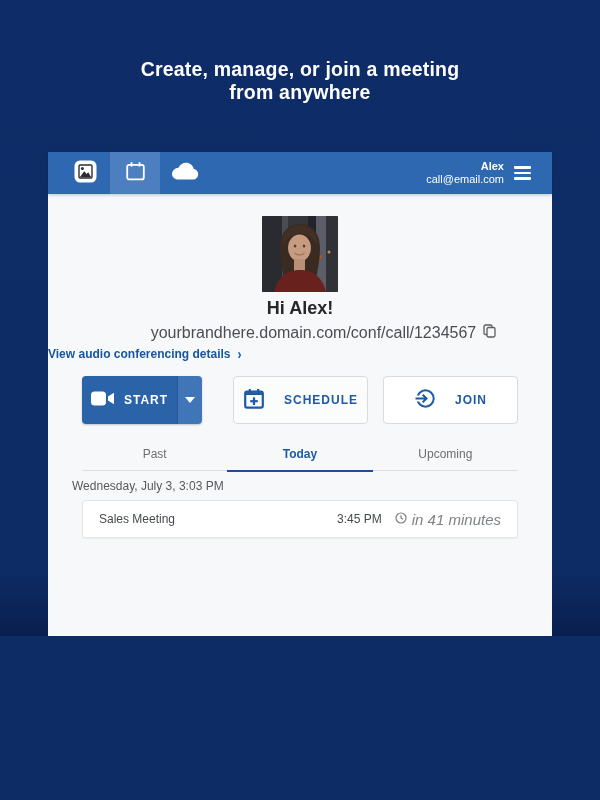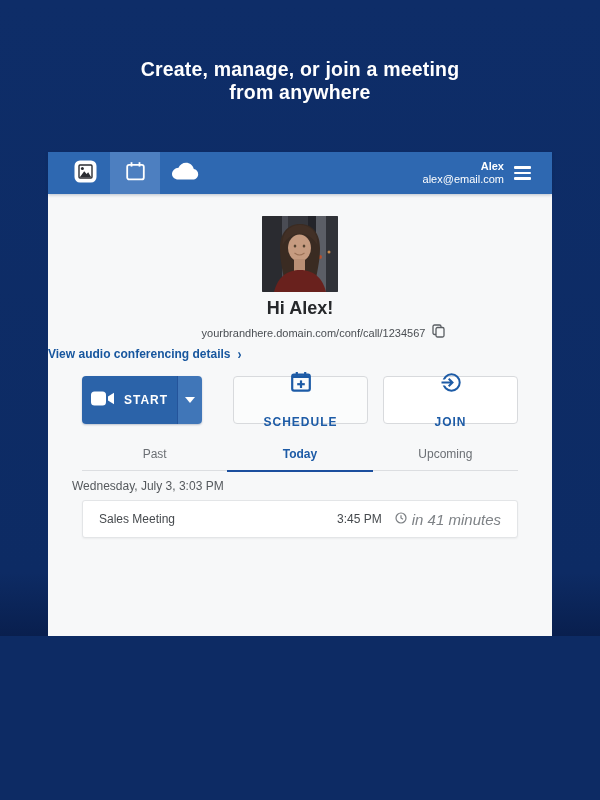--- a/index.html
+++ b/index.html
@@ -26,39 +26,39 @@
   .hamburger{display:flex;flex-direction:column;gap:3px;cursor:pointer;padding:3px 1px;}
   .hamburger span{display:block;width:17px;height:2.4px;background:#fff;border-radius:1px;}
   
   .content{position:relative;flex:1;}
   .avatar{position:absolute;left:50%;transform:translateX(-50%);top:22px;width:77px;height:76px;
     border-radius:2px;overflow:hidden;}
   .greeting{position:absolute;top:104px;left:0;width:100%;text-align:center;
     font-size:18px;font-weight:bold;color:#26282b;}
   .url-row{position:absolute;top:130px;left:0;width:100%;display:flex;align-items:center;
     justify-content:center;gap:7px;}
-  .url-text{font-size:11px;color:#4a4e53;margin-left:47px;}
+  .url-text{font-size:16px;color:#4a4e53;margin-left:47px;}
   .copy-btn{display:flex;align-items:center;cursor:pointer;}
   .audio-link{position:absolute;top:153px;left:0;width:100%;text-align:left;cursor:pointer;
     font-size:12px;font-weight:bold;color:#17569e;}
   .audio-link .chev{display:inline-block;margin-left:7px;font-weight:bold;transform:scaleY(1.15);}
   
   .actions{position:absolute;top:182px;left:0;width:100%;height:48px;}
   .btn-start{position:absolute;left:34px;width:120px;height:48px;border-radius:4px;overflow:hidden;
     display:flex;cursor:pointer;box-shadow:0 1px 2px rgba(20,40,80,.25);}
   .start-main{flex:1;background:#2b63a9;display:flex;align-items:center;justify-content:center;
     gap:9px;color:#fff;font-size:12px;font-weight:bold;letter-spacing:1px;}
   .start-caret{width:24px;background:#4076b8;border-left:1px solid #24549b;
     display:flex;align-items:center;justify-content:center;cursor:pointer;}
   .caret-down{width:0;height:0;border-left:5px solid transparent;border-right:5px solid transparent;
     border-top:6px solid #fff;}
   .btn-outline{position:absolute;height:48px;width:135px;box-sizing:border-box;cursor:pointer;
     background:#ffffff;border:1px solid #d8dadd;border-radius:4px;
     display:flex;align-items:center;justify-content:center;gap:19px;
-    color:#1d5ba6;font-size:12px;font-weight:bold;letter-spacing:1px;flex-direction:column;}
+    color:#1d5ba6;font-size:12px;font-weight:bold;letter-spacing:1px;}
   .btn-schedule{left:185px;background:#fbfcfc;}
   .btn-join{left:335px;}
   
   .tabs{position:absolute;top:250px;left:34px;width:436px;height:26px;display:flex;
     border-bottom:1px solid #dcdee1;}
   .tab{flex:1;text-align:center;font-size:12px;color:#6b6f74;cursor:pointer;line-height:20px;
     box-sizing:border-box;}
   .tab.active{color:#1d5ba6;font-weight:bold;border-bottom:2.5px solid #1b4f9e;margin-bottom:-1.5px;}
   
   .date-header{position:absolute;top:285px;left:24px;font-size:12px;color:#55595d;}
@@ -106,21 +106,21 @@
       <div class="nav-slot">
         <span>
           <svg width="30" height="20" viewBox="0 0 30 20">
             <path fill="#ffffff" d="M8.2 18.6h14.6c3 0 5.4-2.4 5.4-5.3 0-2.6-1.9-4.8-4.4-5.2C23.1 4.3 19.8 1.7 16 1.7c-3.4 0-6.3 2-7.5 5C5 6.9 2 9.7 2 13.1c0 3.1 2.8 5.5 6.2 5.5Z"></path>
           </svg>
         </span>
       </div>
       <div class="hdr-right">
         <div class="user">
           <div class="uname">Alex</div>
-          <div class="uemail">alex@email.com</div>
+          <div class="uemail">call@email.com</div>
         </div>
         <div class="hamburger">
           <span></span>
           <span></span>
           <span></span>
         </div>
       </div>
     </div>
 
     <div class="content">

